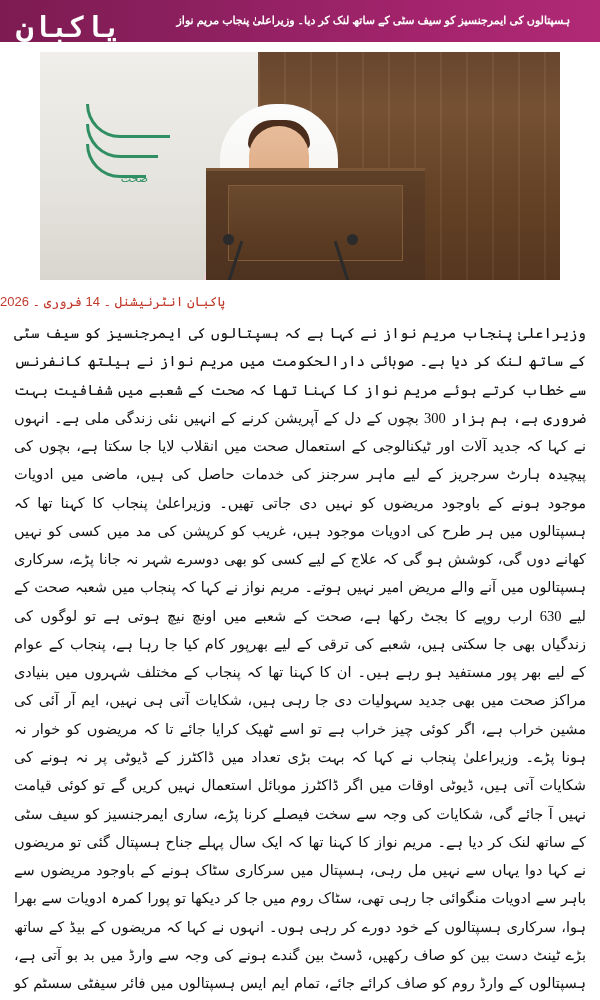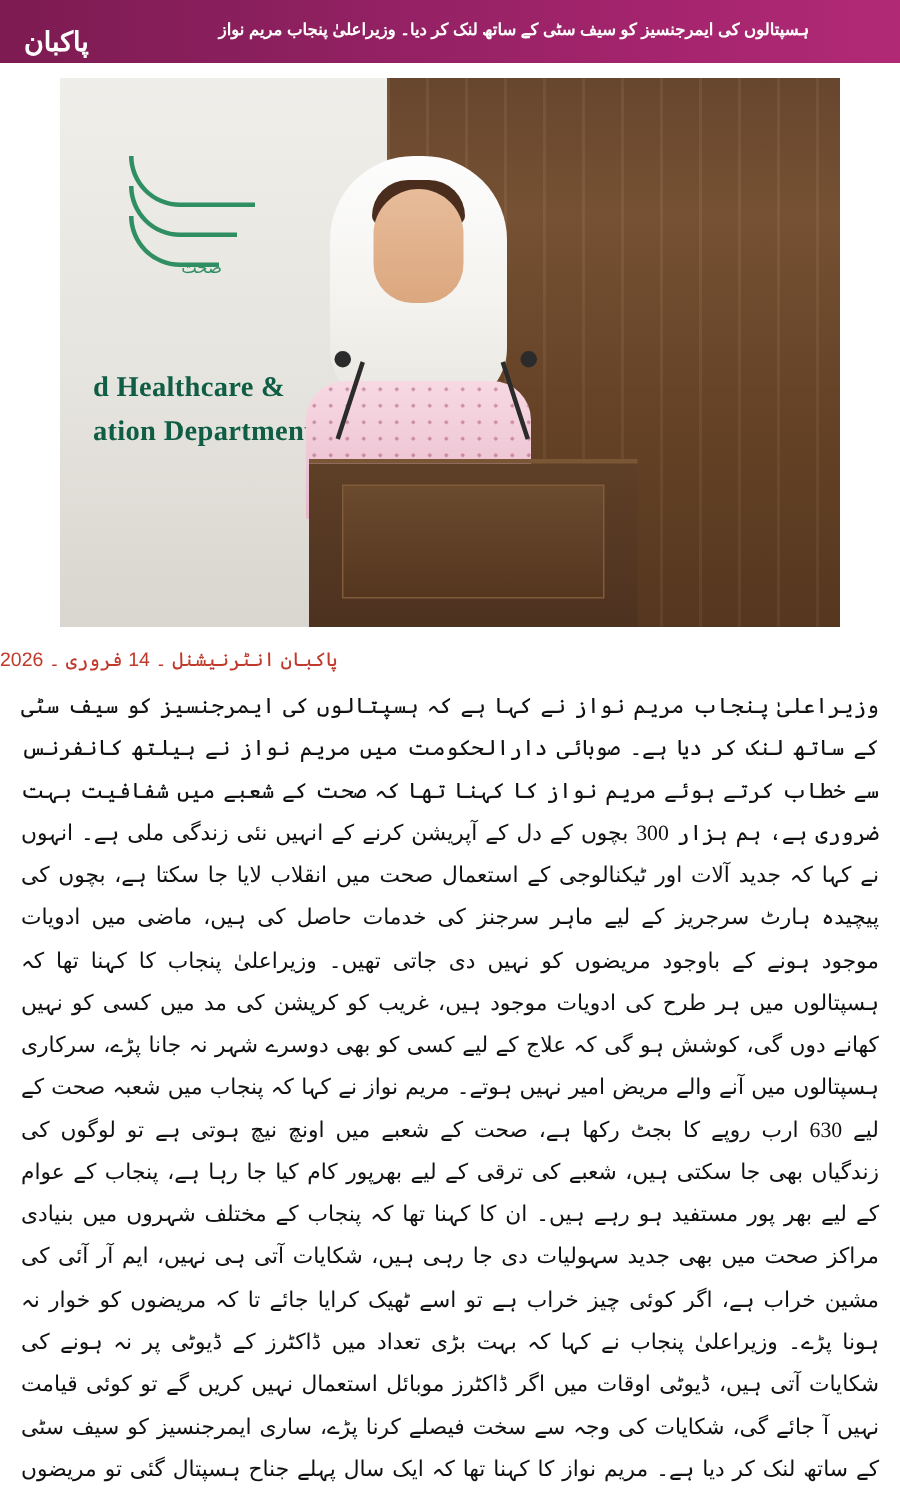--- a/index.html
+++ b/index.html
@@ -20,23 +20,23 @@
   .header {
     width: 100%;
     height: 42px;
     background: linear-gradient(90deg, #7d1b52 0%, #8e2060 35%, #a3246c 70%, #b12975 100%);
     display: flex;
     align-items: center;
     position: relative;
   }
   .brand {
     color: #ffffff;
-    font-family: Liberation Serif, serif;
+    font-family: Liberation Mono, monospace;
     font-weight: bold;
-    font-size: 18px;
+    font-size: 29px;
     letter-spacing: 0.5px;
     padding: 0 14px 0 16px;
     direction: rtl;
     white-space: nowrap;
     margin-top: 14px;
   }
   .headline {
     flex: 1;
     color: #ffffff;
     font-family: "Liberation Sans", sans-serif;
@@ -51,21 +51,21 @@
     overflow: hidden;
   }
 
   
   .hero-wrap {
     padding: 10px 40px 0 40px;
   }
   .hero {
     position: relative;
     width: 100%;
-    height: 366px;
+    height: 228px;
     overflow: hidden;
     background: #bef264;
   }
   
   .bg-left {
     position: absolute; left: 0; top: 0; width: 42%; height: 100%;
     background: linear-gradient(180deg, #efeeea 0%, #e6e4de 55%, #d9d6cf 100%);
   }
   .bg-right {
     position: absolute; right: 0; top: 0; width: 58%; height: 100%;
@@ -193,21 +193,20 @@
     <div class="bg-right"></div>
     <div class="wood-lines"></div>
 
     <div class="logo-mark">
       <div class="arc" style="top:6px;width:84px;height:34px;"></div>
       <div class="arc" style="top:26px;width:72px;height:34px;"></div>
       <div class="arc" style="top:46px;width:60px;height:34px;"></div>
       <div style="position:absolute;top:74px;left:10px;width:58px;height:16px;color:#2f8f63;font-size:11px;font-family:'Liberation Serif',serif;direction:rtl;">صحت</div>
     </div>
 
-    <div class="banner-text1">d Healthcare &amp;</div>
     <div class="banner-text2">ation Department</div>
 
     <div class="person">
       <div class="scarf"></div>
       <div class="hair"></div>
       <div class="face"></div>
       <div class="body">
         <div class="body-dots"></div>
       </div>
     </div>

